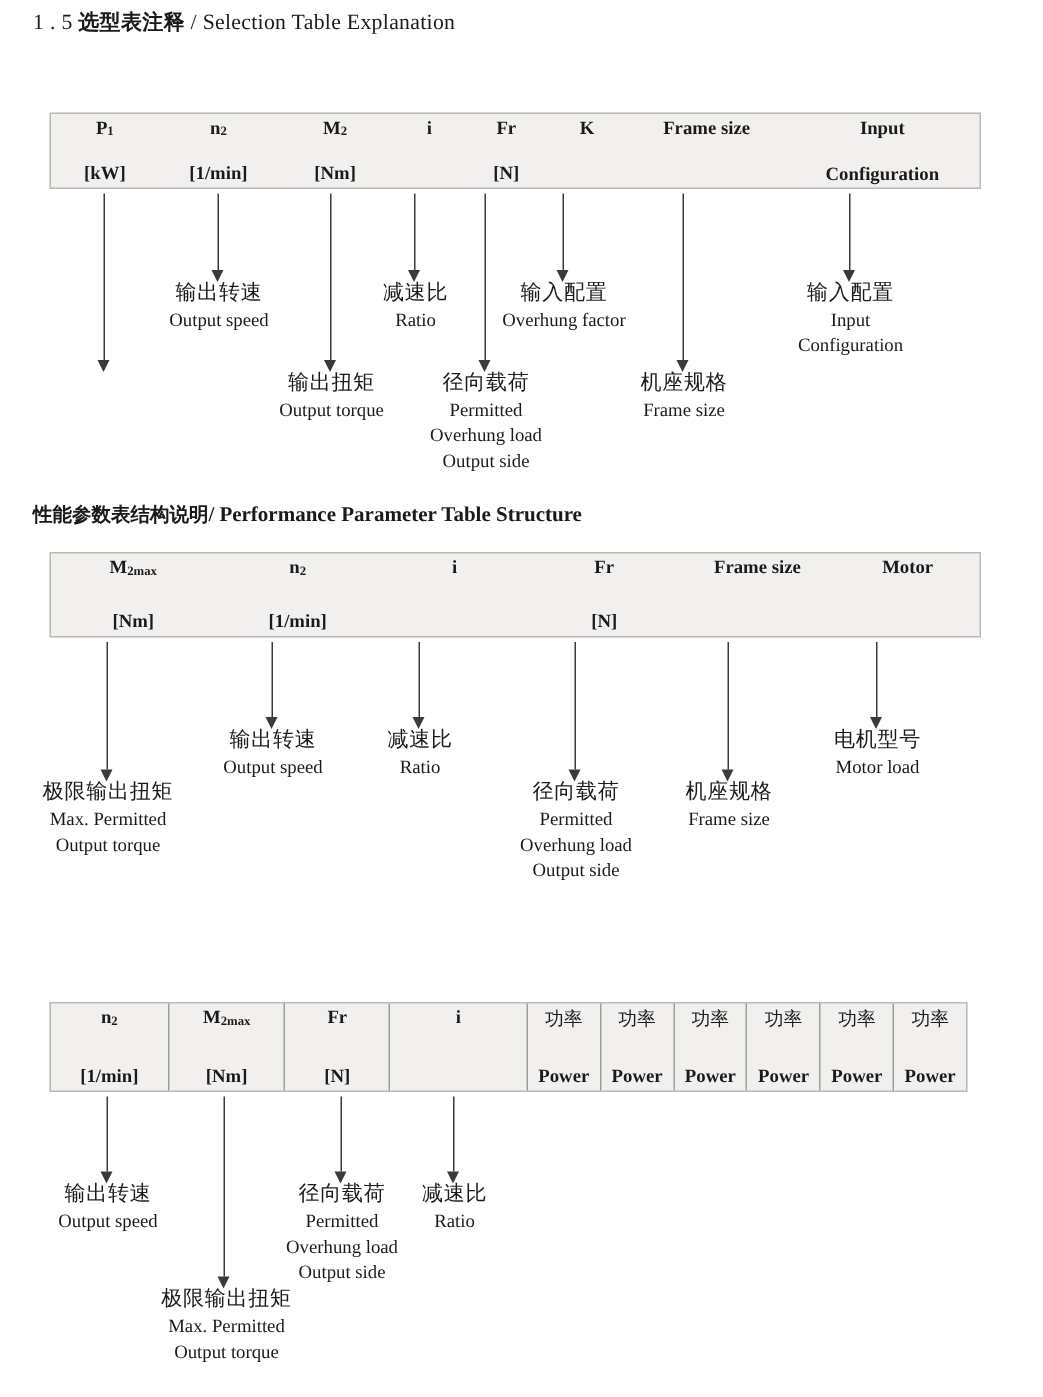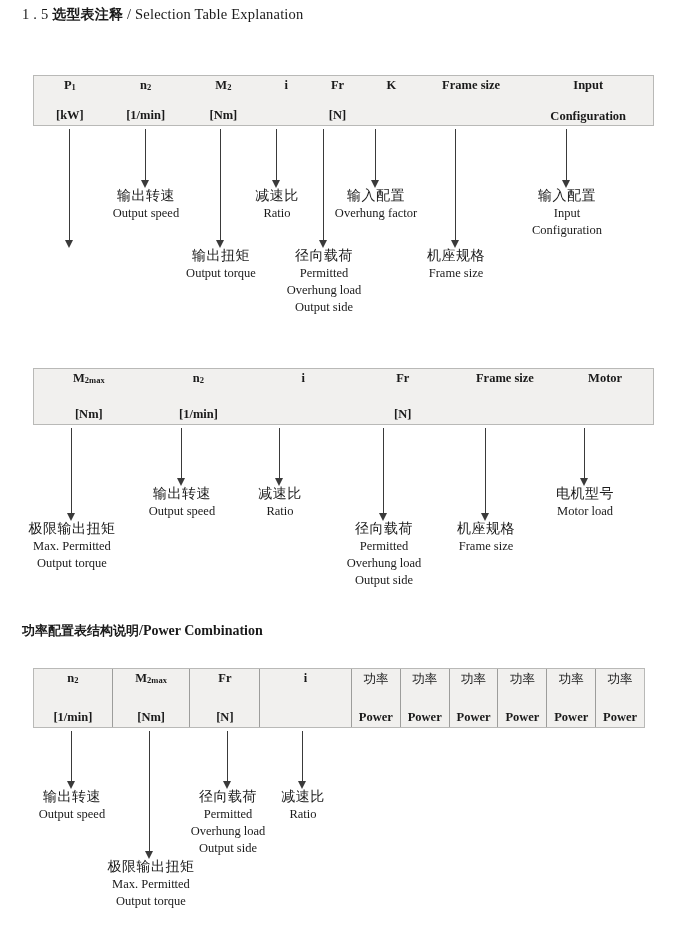--- a/index.html
+++ b/index.html
@@ -186,20 +186,23 @@
   <div class="ann" style="left:456px;top:246px">
     <span class="cjk">机座规格</span>
     <span class="lat">Frame size</span>
   </div>
   <div class="ann" style="left:567px;top:186px">
     <span class="cjk">输入配置</span>
     <span class="lat">Input</span>
     <span class="lat">Configuration</span>
   </div>
 
+  <div class="sec-head" style="top:334px">
+    <span class="cn">性能参数表结构说明</span><span class="en">/</span> <span class="en">Performance Parameter Table Structure</span>
+  </div>
 
   <div class="tbl" style="left:33px;top:368px;width:621px;height:57px;">
     <div class="tcell split" style="width:110px">
       <span class="r1"><span>M</span><span class="sub">2max</span></span>
       <span class="r2">[Nm]</span>
     </div>
     <div class="tcell split" style="width:110px">
       <span class="r1"><span>n</span><span class="sub">2</span></span>
       <span class="r2">[1/min]</span>
     </div>
@@ -264,23 +267,20 @@
   </div>
   <div class="ann" style="left:486px;top:519px">
     <span class="cjk">机座规格</span>
     <span class="lat">Frame size</span>
   </div>
   <div class="ann" style="left:585px;top:484px">
     <span class="cjk">电机型号</span>
     <span class="lat">Motor load</span>
   </div>
 
-  <div class="sec-head" style="top:622px">
-    <span class="cn">功率配置表结构说明</span><span class="en">/</span><span class="en">Power Combination</span>
-  </div>
 
   <div class="tbl" style="left:33px;top:668px;width:612px;height:60px;">
     <div class="tcell bordered split" style="width:78px">
       <span class="r1"><span>n</span><span class="sub">2</span></span>
       <span class="r2">[1/min]</span>
     </div>
     <div class="tcell bordered split" style="width:78px">
       <span class="r1"><span>M</span><span class="sub">2max</span></span>
       <span class="r2">[Nm]</span>
     </div>

